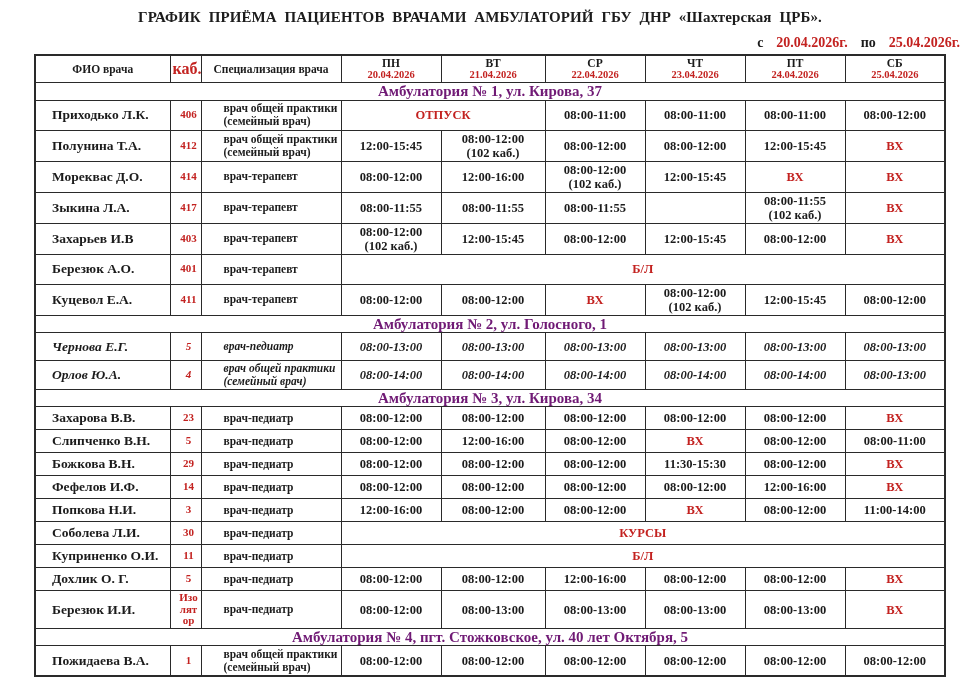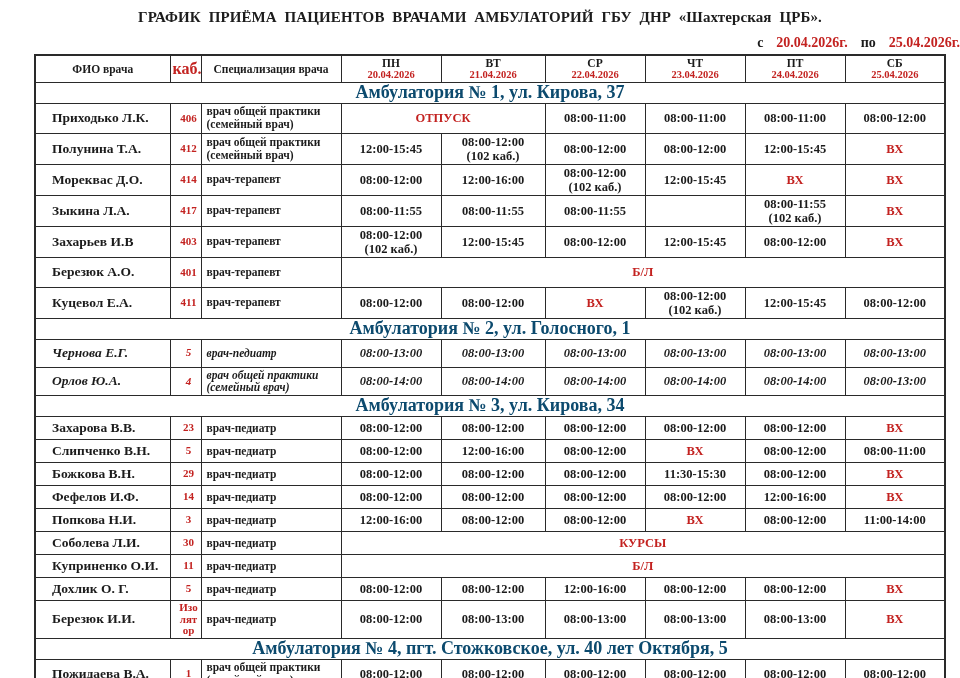--- a/index.html
+++ b/index.html
@@ -44,30 +44,30 @@
     vertical-align: middle;
     overflow: hidden;
   }
   .schedule thead th { height: 24px; }
   th.h-fio, th.h-spec { font-size: 11.5px; text-align: center; }
   th.h-cab { font-size: 16px; text-align: right; color: #c32220; margin-left: 24px; }
   th.day .dname { font-size: 11.5px; line-height: 1.05; }
   th.day .ddate { font-size: 10.5px; line-height: 1.1; color: #c32220; }
 
   td.sec-title {
-    color: #0c4a6e;
+    color: #701a75;
     text-align: center;
-    font-size: 18px;
+    font-size: 15px;
     height: 15px;
     padding: 0;
     line-height: 1.1;
   }
   td.fio  { font-size: 13.5px; text-align: left; padding-left: 16px; }
   td.cab  { font-size: 11px; color: #c32220; text-align: center; word-break: break-all; line-height: 1.05; padding-left: 8px; }
-  td.spec { font-size: 11.5px; text-align: left; padding-left: 5px; line-height: 1.12; }
+  td.spec { font-size: 11.5px; text-align: left; padding-left: 22px; line-height: 1.12; }
   td.time { font-size: 12.5px; text-align: center; line-height: 1.12; }
   td.time .sub { font-size: 12.5px; text-align: right; }
 
   tr.sec0 td, tr.sec3 td { height: 27px; }
   tr.sec1 td { height: 25px; font-style: italic; }
   tr.sec2 td { height: 20px; }
 </style>
 </head>
 <body>
 

